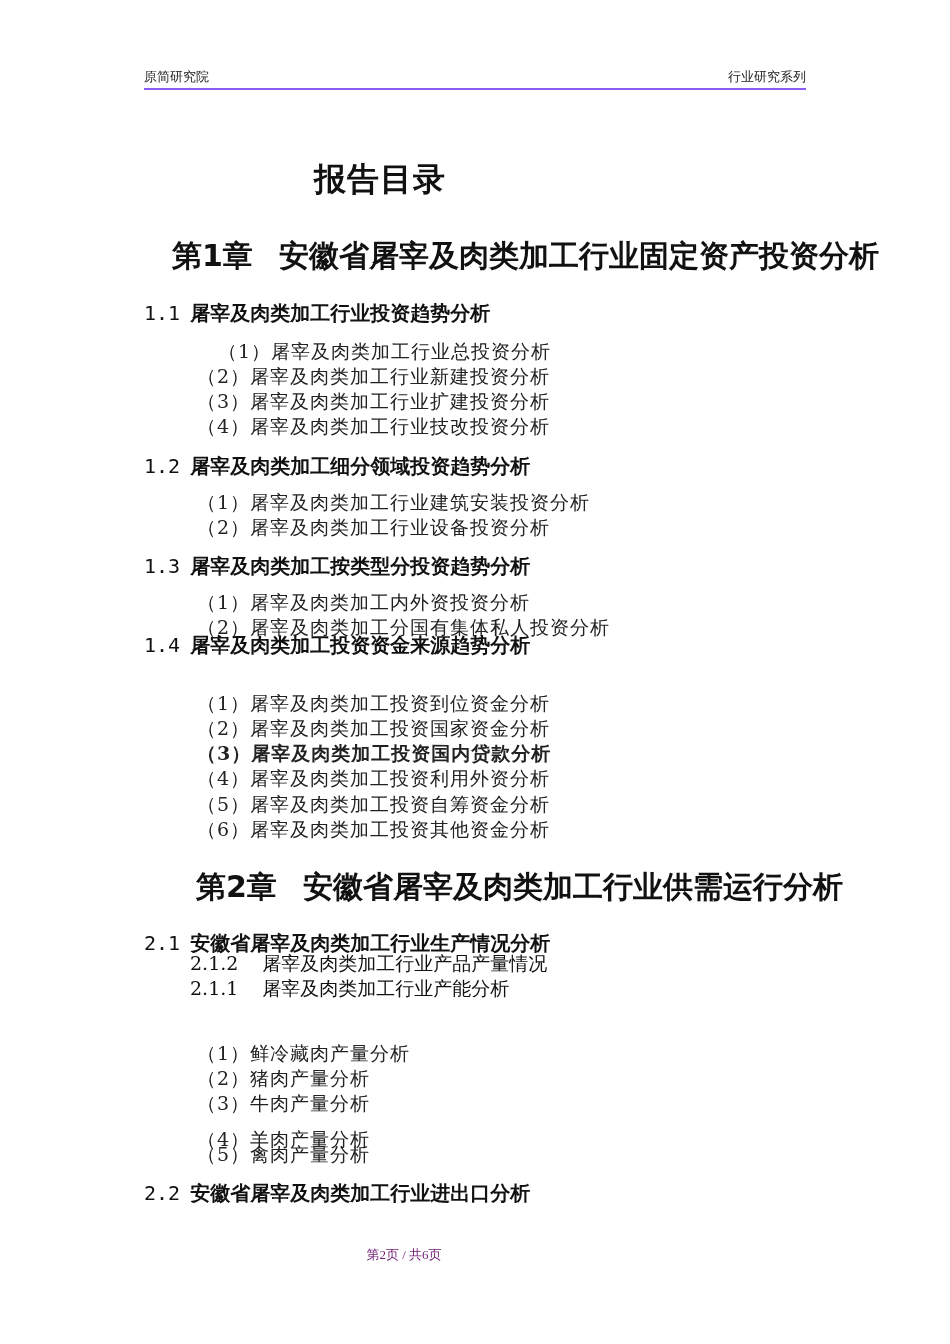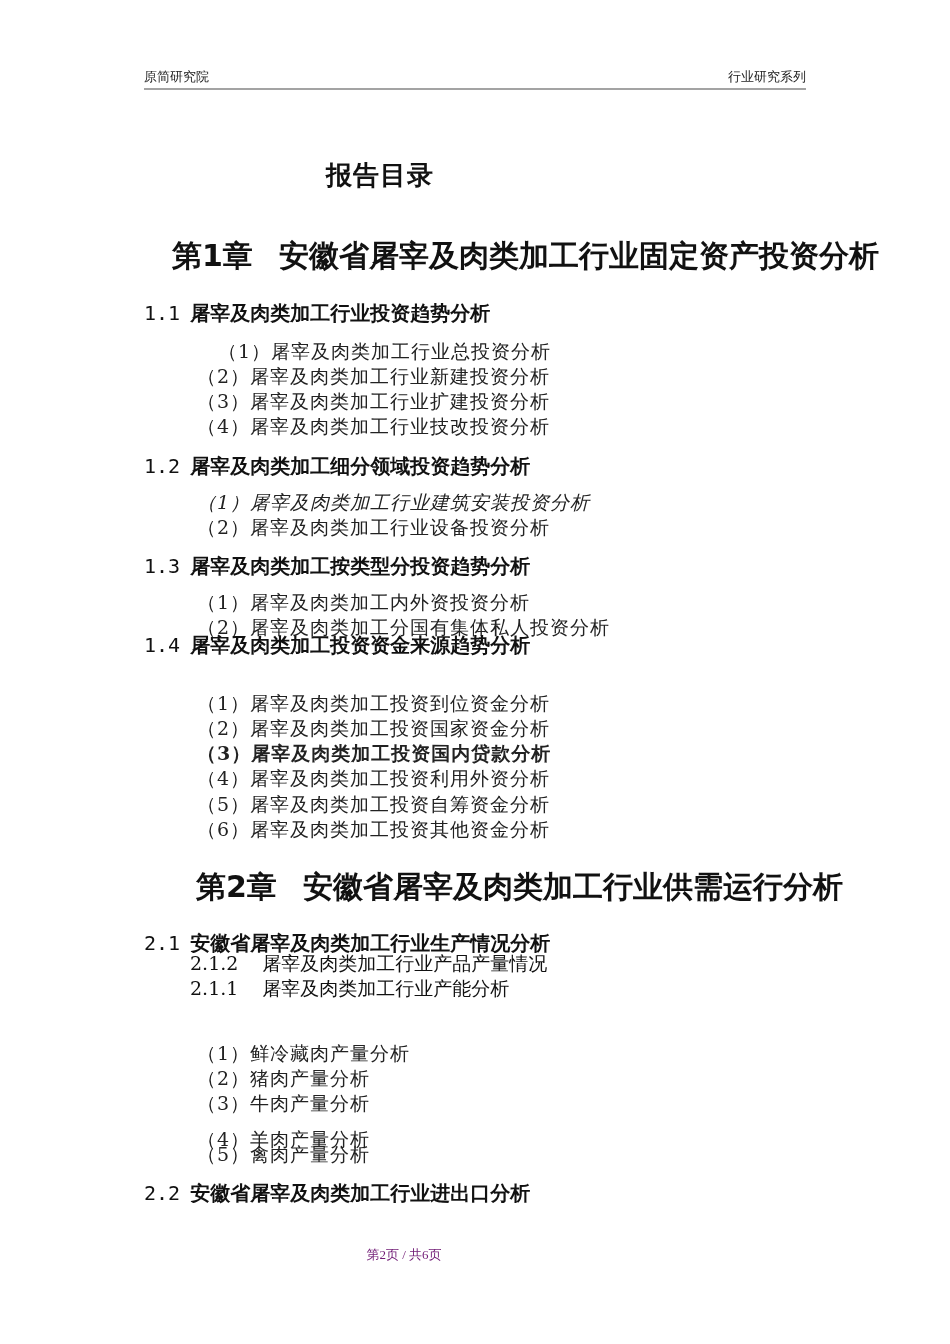--- a/index.html
+++ b/index.html
@@ -3,29 +3,29 @@
   <meta charset="utf-8">
   <style>
     html, body { margin: 0; padding: 0; background: #ffffff; }
     body {
       width: 950px; height: 1344px; position: relative; overflow: hidden;
       font-family: "DejaVu Serif", "Liberation Serif", serif; color: #111;
     }
     .header {
       position: absolute; left: 144px; top: 68px; width: 662px; height: 20px;
       font-family: "DejaVu Sans", "Liberation Sans", sans-serif; font-size: 13px; color: #222;
-      border-bottom: 2px solid #a3a3a3;
+      border-bottom: 2px solid #8b5cf6;
     }
     .header .left { position: absolute; left: 0; top: 0; }
     .header .right { position: absolute; right: 0; top: 0; }
     .abs { position: absolute; white-space: nowrap; }
     .title {
       left: 0; width: 760px; text-align: center; top: 158px;
       font-family: Liberation Mono, monospace;
-      font-size: 26px; font-weight: bold; letter-spacing: 1px;
+      font-size: 32px; font-weight: bold; letter-spacing: 1px;
     }
     .chapter {
       font-family: "DejaVu Sans", "Liberation Sans", sans-serif;
       font-size: 30px; font-weight: bold;
     }
     .chapter .num { margin-right: 26px; }
     .section { font-size: 20px; font-weight: bold; left: 144px; }
     .section .num { margin-right: 10px; font-family: "DejaVu Sans Mono", "Liberation Mono", monospace; font-weight: normal; }
     .subsection { font-size: 19px; left: 190px; }
     .subsection .num { margin-right: 24px; }
@@ -53,21 +53,21 @@
   <span class="num">1.1</span><span>屠宰及肉类加工行业投资趋势分析</span>
 </div>
 <div class="abs item" style="top:339px;margin-left:21px;">（1）屠宰及肉类加工行业总投资分析</div>
 <div class="abs item" style="top:364px;">（2）屠宰及肉类加工行业新建投资分析</div>
 <div class="abs item" style="top:389px;">（3）屠宰及肉类加工行业扩建投资分析</div>
 <div class="abs item" style="top:414px;">（4）屠宰及肉类加工行业技改投资分析</div>
 
 <div class="abs section" style="top:453px;">
   <span class="num">1.2</span><span>屠宰及肉类加工细分领域投资趋势分析</span>
 </div>
-<div class="abs item" style="top:490px;font-style:italic;">（1）屠宰及肉类加工行业建筑安装投资分析</div>
+<div class="abs item" style="top:490px;">（1）屠宰及肉类加工行业建筑安装投资分析</div>
 <div class="abs item" style="top:515px;">（2）屠宰及肉类加工行业设备投资分析</div>
 
 <div class="abs section" style="top:553px;">
   <span class="num">1.3</span><span>屠宰及肉类加工按类型分投资趋势分析</span>
 </div>
 <div class="abs item" style="top:590px;">（1）屠宰及肉类加工内外资投资分析</div>
 <div class="abs item" style="top:615px;">（2）屠宰及肉类加工分国有集体私人投资分析</div>
 
 <div class="abs section" style="top:632px;">
   <span class="num">1.4</span><span>屠宰及肉类加工投资资金来源趋势分析</span>

